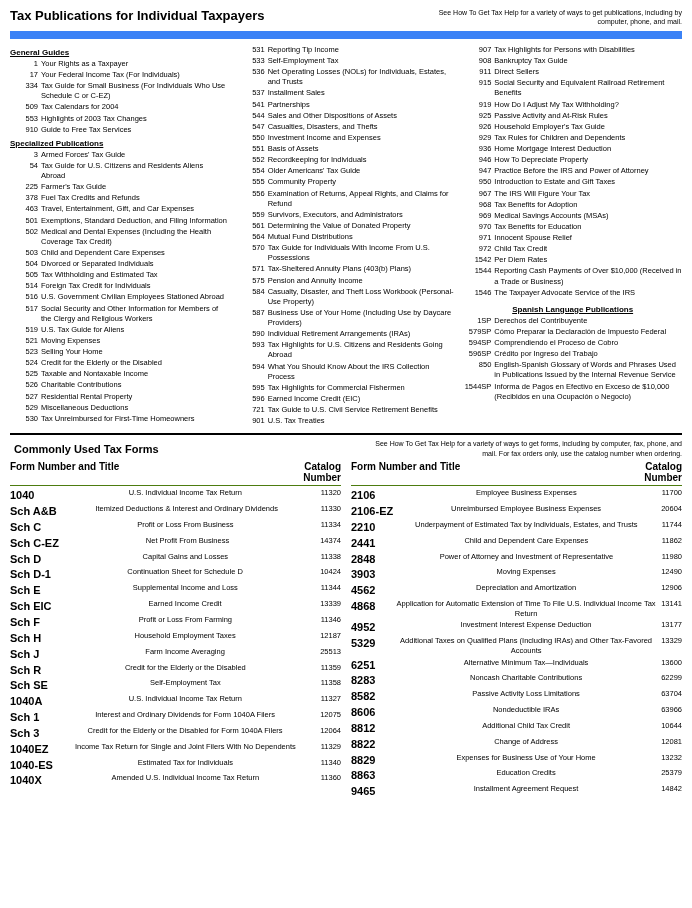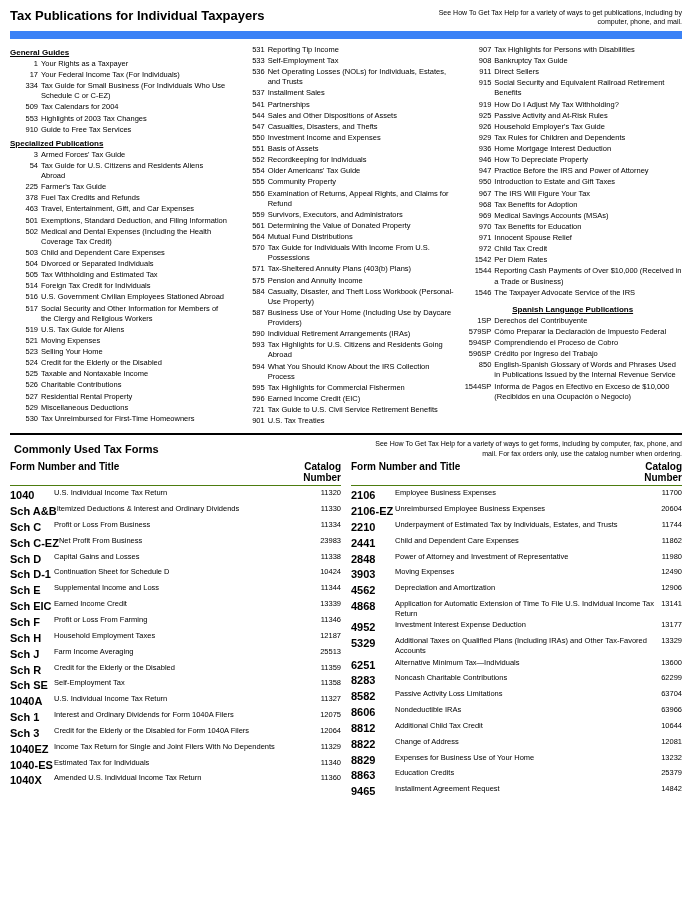--- a/index.html
+++ b/index.html
@@ -101,20 +101,21 @@
     }
     .form-num {
       min-width: 44px;
       font-weight: bold;
       font-size: 11px;
       flex-shrink: 0;
     }
     .form-desc {
       font-size: 7.5px;
       flex: 1;
+      text-align: center;
     }
     .form-catalog {
       text-align: center;
       font-size: 7.5px;
       padding-left: 4px;
       white-space: nowrap;
     }
   </style>
 </head>
 <body>
@@ -507,21 +508,21 @@
               <span class="form-num">Sch C</span>
               <span class="form-desc">Profit or Loss From Business</span>
             </div>
             <span class="form-catalog">11334</span>
           </div>
         <div class="form-entry">
             <div class="form-left">
               <span class="form-num">Sch C-EZ</span>
               <span class="form-desc">Net Profit From Business</span>
             </div>
-            <span class="form-catalog">23983</span>
+            <span class="form-catalog">14374</span>
           </div>
         <div class="form-entry">
             <div class="form-left">
               <span class="form-num">Sch D</span>
               <span class="form-desc">Capital Gains and Losses</span>
             </div>
             <span class="form-catalog">11338</span>
           </div>
         <div class="form-entry">
             <div class="form-left">

